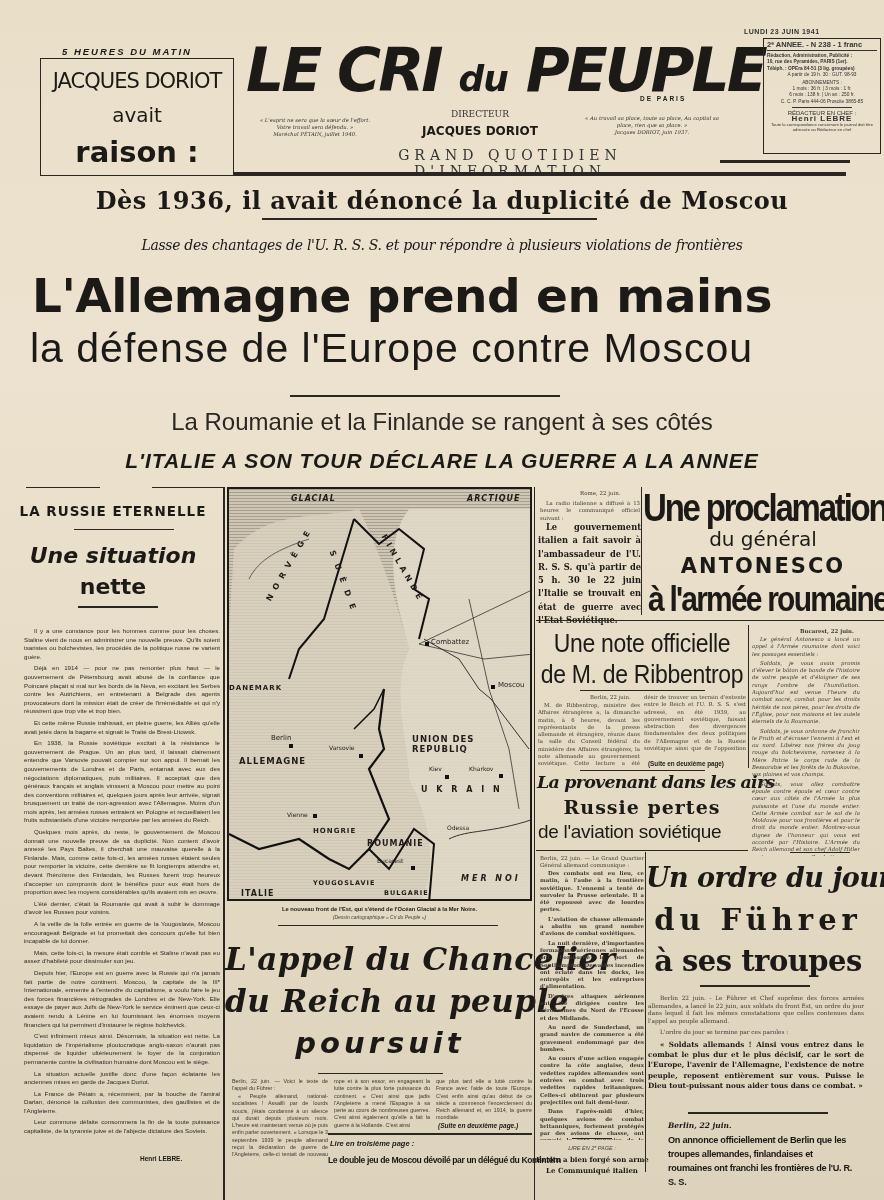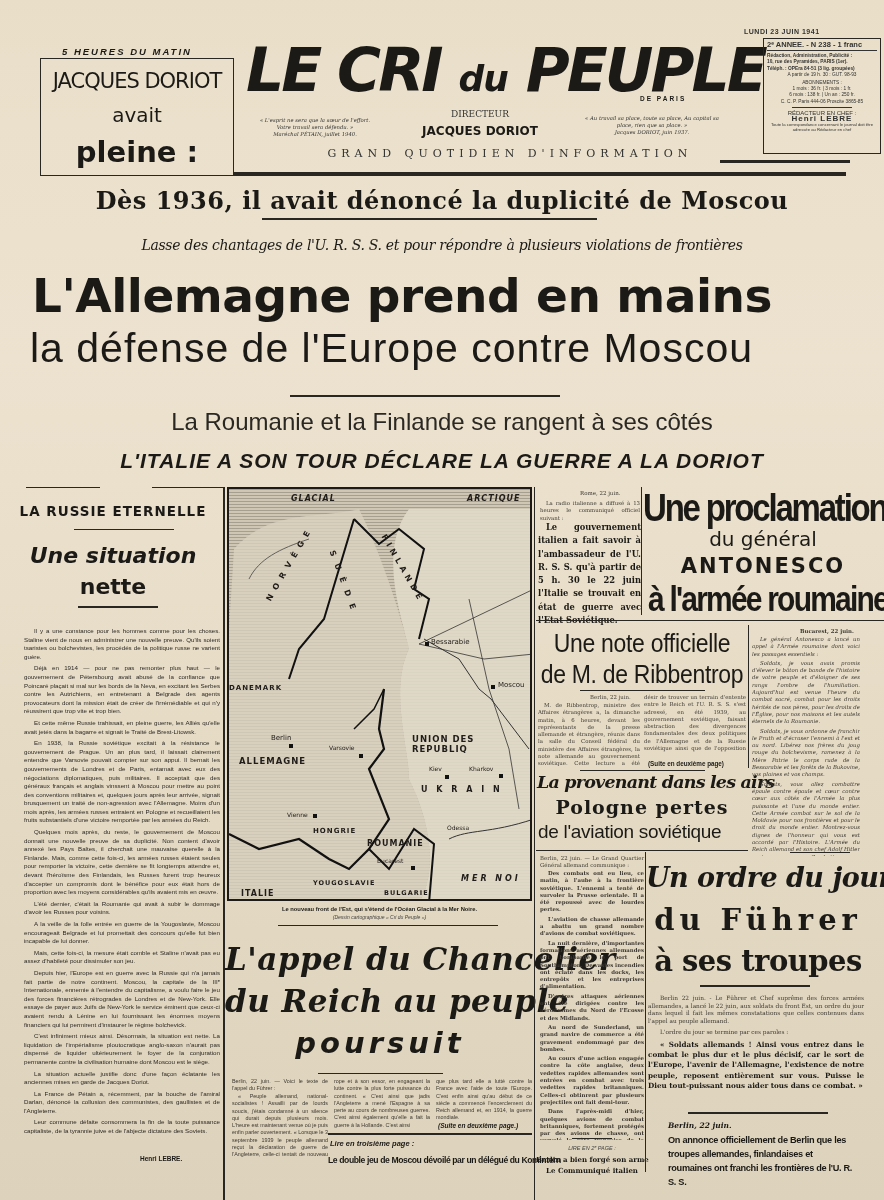--- a/index.html
+++ b/index.html
@@ -50,21 +50,21 @@
 </head>
 <body>
 
 <div class="paper">
 
   <div class="abs lsans" style="left:62px; top:46px; width:160px; font-size:9.5px; font-weight:bold; font-style:italic; letter-spacing:2px;">5 HEURES DU MATIN</div>
 
   <div id="ear-left" class="abs">
     <div class="abs sans center" style="left:0; top:10px; width:192px; font-size:21px; letter-spacing:-1px; font-weight:normal;">JACQUES DORIOT</div>
     <div class="abs sans center" style="left:0; top:44px; width:192px; font-size:20px;">avait</div>
-    <div class="abs sans center" style="left:0; top:76px; width:192px; font-size:29px; font-weight:bold;">pleine :</div>
+    <div class="abs sans center" style="left:0; top:76px; width:192px; font-size:29px; font-weight:bold;">raison :</div>
   </div>
 
   <div class="abs title-main">
     <span>LE CRI</span>
     <span class="du">du</span>
     <span>PEUPLE</span>
   </div>
   <div class="abs lsans" style="left:640px; top:95px; font-size:6.5px; letter-spacing:2px; font-weight:bold;">DE PARIS</div>
 
   <div class="abs serif center" style="left:255px; top:117px; width:120px; font-size:5.3px; line-height:7px; font-style:italic; color:#333;">
@@ -73,21 +73,21 @@
   </div>
 
   <div class="abs serif center" style="left:380px; top:109px; width:200px; font-size:9px; color:#333;">DIRECTEUR</div>
   <div class="abs sans center" style="left:380px; top:124px; width:200px; font-size:12px; font-weight:bold;">JACQUES DORIOT</div>
 
   <div class="abs serif center" style="left:582px; top:115px; width:140px; font-size:5.3px; line-height:7px; font-style:italic; color:#333;">
     <div>« Au travail sa place, toute sa place, Au capital sa place, rien que sa place. »</div>
     <div>Jacques DORIOT, juin 1937.</div>
   </div>
 
-  <div class="abs serif center" style="left:300px; top:147px; width:420px; font-size:11px; letter-spacing:5px; color:#333;">GRAND QUOTIDIEN D'INFORMATION</div>
+  <div class="abs serif center" style="left:300px; top:147px; width:420px; font-size:14px; letter-spacing:5px; color:#333;">GRAND QUOTIDIEN D'INFORMATION</div>
 
   <div class="rule" style="left:234px; top:172px; width:612px; height:4px;"></div>
 
   <div class="abs lsans" style="left:744px; top:28px; width:110px; font-size:7px; font-weight:bold; letter-spacing:0.5px; color:#333;">LUNDI 23 JUIN 1941</div>
 
   <div id="ear-right" class="abs lsans" style="font-size:4.8px; line-height:6.2px; color:#333; text-align:center;margin-left:36px;">
     <div style="font-size:7.5px; font-weight:bold; border-bottom:1px solid #333; padding-bottom:2px; margin-bottom:2px; text-align:left;">2ᵉ ANNEE. - N 238 - 1 franc</div>
     <div style="font-weight:bold; text-align:left;">Rédaction, Administration, Publicité :</div>
     <div style="font-weight:bold; text-align:left;">10, rue des Pyramides, PARIS (1er).</div>
     <div style="font-weight:bold; text-align:left;">Téléph. : OPEra 84-51 (3 lig. groupées)</div>
@@ -107,21 +107,21 @@
   <div class="rule" style="left:262px; top:218px; width:335px; height:2px;"></div>
 
   <div class="abs serif center" style="left:20px; top:237px; width:844px; font-size:14px; font-style:italic; letter-spacing:-0.3px;">Lasse des chantages de l'U. R. S. S. et pour répondre à plusieurs violations de frontières</div>
 
   <div class="abs sans" style="left:32px; top:268px; width:830px; font-size:47px; font-weight:bold; letter-spacing:-0.5px; white-space:nowrap;">L'Allemagne prend en mains</div>
   <div class="abs lsans" style="left:30px; top:325px; width:830px; font-size:41px; letter-spacing:1px; white-space:nowrap;">la défense de l'Europe contre Moscou</div>
 
   <div class="rule" style="left:290px; top:395px; width:270px; height:2px;"></div>
 
   <div class="abs lsans center" style="left:40px; top:408px; width:804px; font-size:24px; color:#2b2824;">La Roumanie et la Finlande se rangent à ses côtés</div>
-  <div class="abs lsans center" style="left:40px; top:449px; width:804px; font-size:21px; font-weight:bold; font-style:italic; letter-spacing:1px;">L'ITALIE A SON TOUR DÉCLARE LA GUERRE A LA DORIOT</div>
+  <div class="abs lsans center" style="left:40px; top:449px; width:804px; font-size:21px; font-weight:bold; font-style:italic; letter-spacing:1px;">L'ITALIE A SON TOUR DÉCLARE LA GUERRE A LA ANNEE</div>
 
   <div class="rule" style="left:26px; top:487px; width:74px; height:1px;"></div>
   <div class="rule" style="left:152px; top:487px; width:72px; height:1px;"></div>
   <div class="abs sans center" style="left:0; top:503px; width:226px; font-size:13.5px; font-weight:bold; letter-spacing:1px;">LA RUSSIE ETERNELLE</div>
   <div class="rule" style="left:74px; top:529px; width:100px; height:1px;"></div>
   <div class="abs sans center" style="left:0; top:543px; width:226px; font-size:22px; font-weight:900; font-style:italic;">Une situation</div>
   <div class="abs sans center" style="left:0; top:574px; width:226px; font-size:22px; font-weight:900;">nette</div>
   <div class="rule" style="left:78px; top:606px; width:80px; height:2px;"></div>
 
   <div class="abs body7" id="left-body" style="left:24px; top:627px; width:196px; height:540px; overflow:hidden;">
@@ -161,21 +161,21 @@
       <path d="M240,110 L260,200 L280,260 L290,320" stroke="#333" stroke-width="0.8" fill="none"></path>
       <path d="M20,90 C30,70 50,60 80,50" stroke="#444" stroke-width="0.8" fill="none"></path>
       <path d="M220,350 C240,340 260,345 305,330" stroke="#333" stroke-width="1" fill="none"></path>
     </svg>
     <div class="map-label" style="left:62px; top:5px; font-style:italic;">GLACIAL</div>
     <div class="map-label" style="left:198px; top:5px; font-style:italic;margin-left:40px;">ARCTIQUE</div>
     <div class="map-label" style="left:18px; top:70px; transform:rotate(-60deg); letter-spacing:6px;">NORVÈGE</div>
     <div class="map-label" style="left:80px; top:90px; transform:rotate(70deg); letter-spacing:8px;">SUÈDE</div>
     <div class="map-label" style="left:135px; top:75px; transform:rotate(60deg); letter-spacing:4px;">FINLANDE</div>
     <div class="city-dot" style="left:196px; top:153px;"></div>
-    <div class="map-label sm" style="left:202px; top:149px; font-size:7px;">Bessarabie</div>
+    <div class="map-label sm" style="left:202px; top:149px; font-size:7px;">Combattez</div>
     <div class="city-dot" style="left:262px; top:196px;"></div>
     <div class="map-label sm" style="left:269px; top:192px; font-size:7px;">Moscou</div>
     <div class="map-label" style="left:0px; top:195px; font-size:7px;">DANEMARK</div>
     <div class="city-dot" style="left:60px; top:255px;"></div>
     <div class="map-label sm" style="left:42px; top:245px; font-size:7px;">Berlin</div>
     <div class="map-label" style="left:10px; top:267px; font-size:8.5px;">ALLEMAGNE</div>
     <div class="city-dot" style="left:130px; top:265px;"></div>
     <div class="map-label sm" style="left:100px; top:255px;">Varsovie</div>
     <div class="map-label" style="left:183px; top:245px; font-size:8.5px;">UNION DES REPUBLIQ</div>
     <div class="city-dot" style="left:216px; top:286px;"></div>
@@ -234,21 +234,21 @@
   <div class="abs lsans center" style="left:536px; top:659px; width:212px; font-size:23px; letter-spacing:-0.3px; transform:scaleY(1.12); transform-origin:center top;">de M. de Ribbentrop</div>
   <div class="rule" style="left:580px; top:690px; width:125px; height:1px;"></div>
   <div class="abs tiny serif" style="left:590px; top:694px;">Berlin, 22 juin.</div>
   <div class="abs tiny serif" style="left:538px; top:702px; width:102px; height:64px; overflow:hidden; text-indent:6px;">M. de Ribbentrop, ministre des Affaires étrangères a, la dimanche matin, à 6 heures, devant les représentants de la presse allemande et étrangère, réunis dans la salle du Conseil fédéral du ministère des Affaires étrangères, la note allemande au gouvernement soviétique. Cette lecture a été radiodiffusée. La note rappelle d'abord que le gouvernement allemand, mû par le</div>
   <div class="abs tiny serif" style="left:644px; top:694px; width:102px; height:58px; overflow:hidden;">désir de trouver un terrain d'entente entre le Reich et l'U. R. S. S. s'est adressé, en été 1939, au gouvernement soviétique, faisant abstraction des divergences fondamentales des deux politiques de l'Allemagne et de la Russie soviétique ainsi que de l'opposition provenant de la conception mondiale diamétralement opposée du national-socialisme du bolchevisme. La note poursuit :</div>
   <div class="abs lsans" style="left:648px; top:760px; font-size:6.3px; font-weight:bold;">(Suite en deuxième page)</div>
   <div class="rule" style="left:748px; top:625px; width:1px; height:143px;"></div>
   <div class="rule" style="left:580px; top:770px; width:125px; height:1px;"></div>
 
   <div class="abs serif" style="left:537px; top:772px; width:212px; font-size:17.5px; font-weight:bold; font-style:italic; letter-spacing:-0.8px; white-space:nowrap;">La provenant dans les airs</div>
-  <div class="abs serif center" style="left:536px; top:796px; width:212px; font-size:19px; font-weight:900; letter-spacing:1px;">Pologne pertes</div>
+  <div class="abs serif center" style="left:536px; top:796px; width:212px; font-size:19px; font-weight:900; letter-spacing:1px;">Russie pertes</div>
   <div class="abs lsans" style="left:538px; top:821px; width:212px; font-size:19px; white-space:nowrap; letter-spacing:-0.3px;">de l'aviation soviétique</div>
 
   <div class="rule" style="left:536px; top:850px; width:212px; height:1px;"></div>
 
   <div class="abs tiny serif" style="left:540px; top:855px; width:104px;">Berlin, 22 juin. — Le Grand Quartier Général allemand communique :</div>
   <div class="abs tiny serif" id="air-body" style="left:540px; top:870px; width:104px; height:270px; overflow:hidden; font-weight:bold;">
       <p>Des combats ont eu lieu, ce matin, à l'aube à la frontière soviétique. L'ennemi a tenté de survoler la Prusse orientale. Il a été repoussé avec de lourdes pertes.</p>
       <p>L'aviation de chasse allemande a abattu un grand nombre d'avions de combat soviétiques.</p>
       <p>La nuit dernière, d'importantes formations aériennes allemandes ont bombardé le port de Southampton. De vastes incendies ont éclaté dans les docks, les entrepôts et les entreprises d'alimentation.</p>
       <p>D'autres attaques aériennes ont été dirigées contre les aérodromes du Nord de l'Ecosse et des Midlands.</p>

